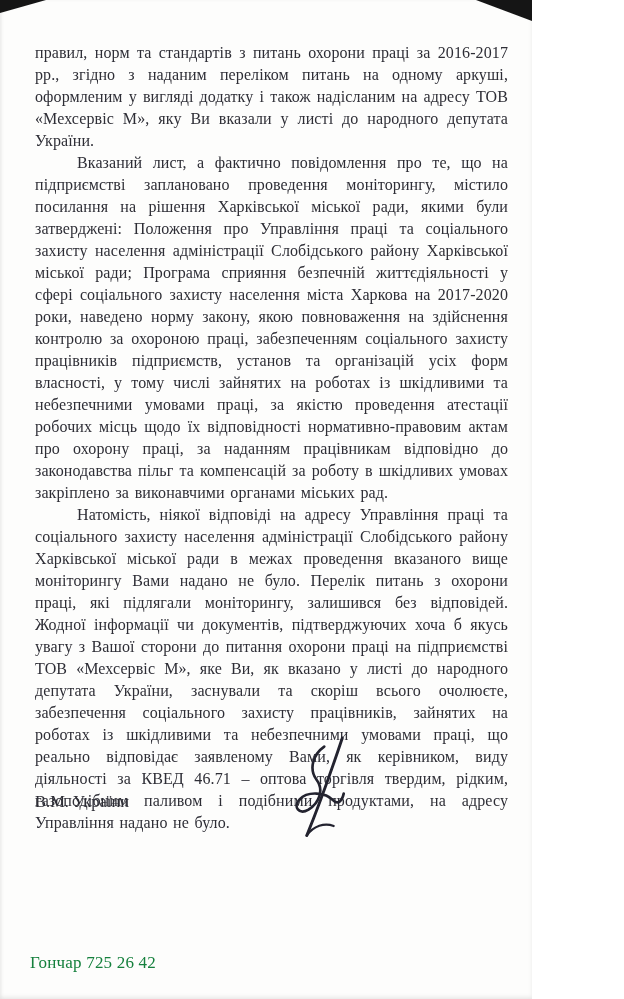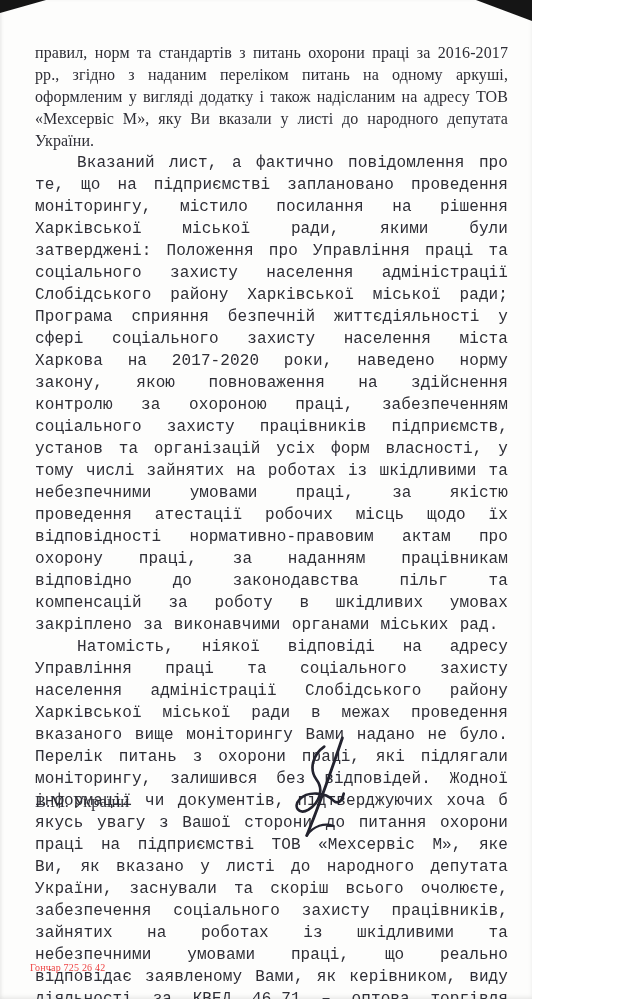--- a/index.html
+++ b/index.html
@@ -39,21 +39,20 @@
   .para {
     margin: 0;
     font-size: 16px;
     line-height: 22px;
     text-align: justify;
     letter-spacing: 0.1px;
     word-spacing: 1.5px;
   }
   .para.indent {
     text-indent: 42px;
-    font-family: Liberation Mono, monospace;
   }
   .sig-row {
     position: absolute;
     top: 792px;
     left: 35px;
     right: 26px;
     display: flex;
     justify-content: space-between;
     align-items: flex-start;
     font-size: 16.5px;
@@ -63,22 +62,22 @@
     left: 258px;
     top: 738px;
     width: 130px;
     height: 100px;
     transform: rotate(-6deg);
   }
   .footer-note {
     position: absolute;
     left: 30px;
     bottom: 26px;
-    font-size: 10px;
-    color: #ef4444;
+    font-size: 17px;
+    color: #15803d;
     letter-spacing: 0.2px;
   }
 </style>
 </head>
 <body>
 
 <div class="page">
 
   <div class="artifact-tl"></div>
   <div class="artifact-tr"></div>

